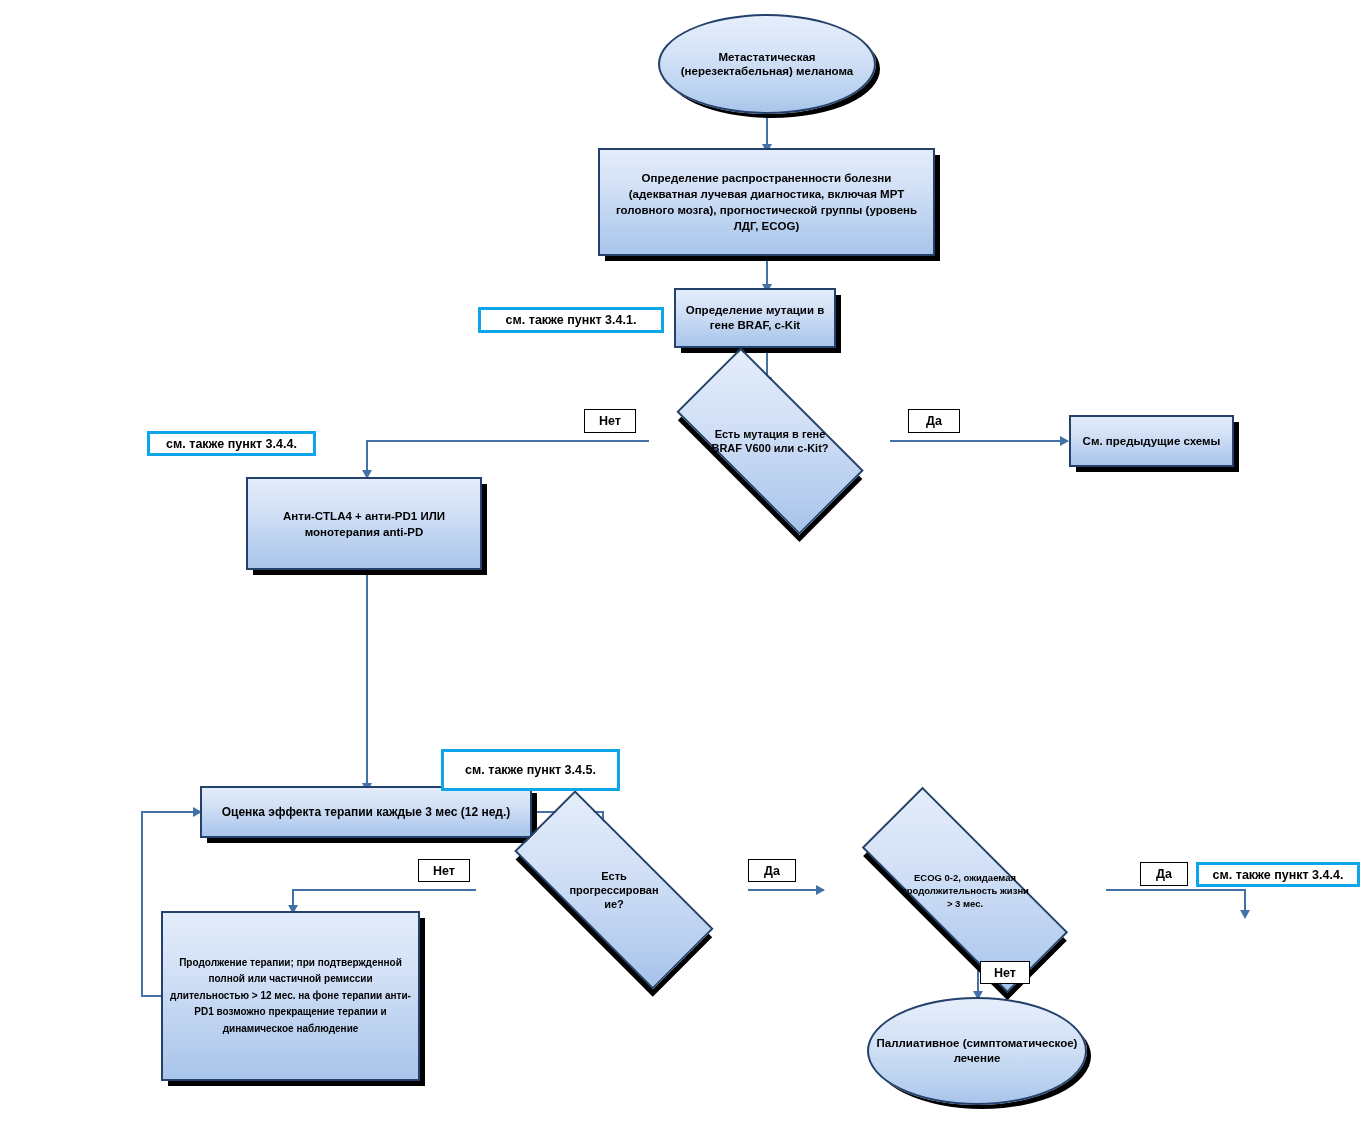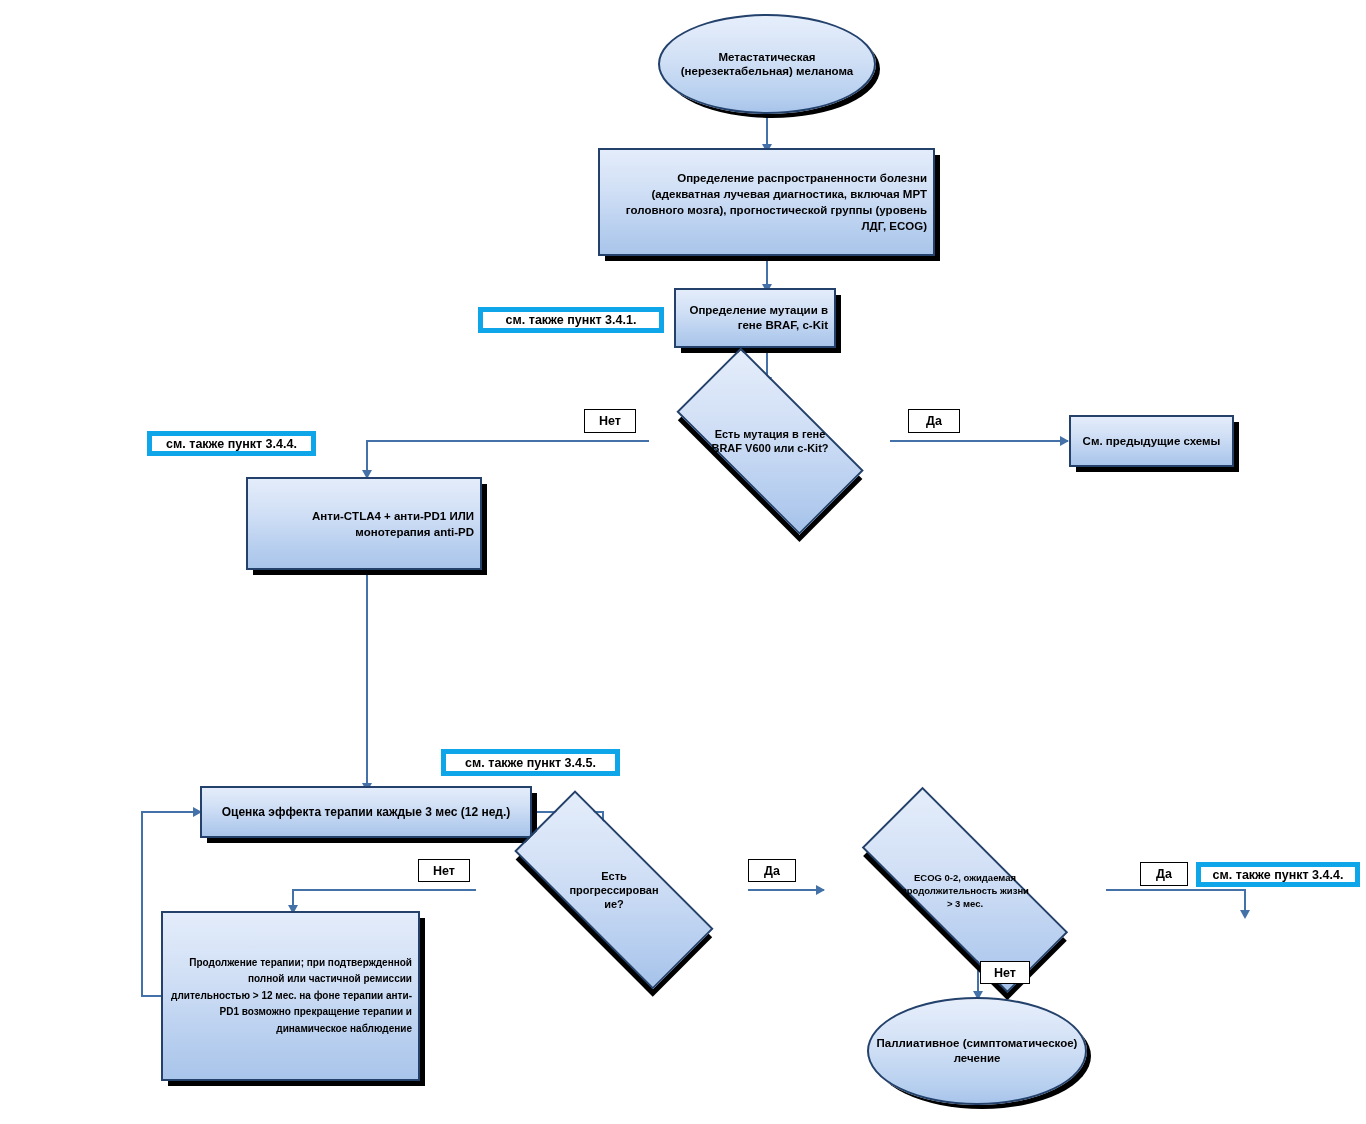--- a/index.html
+++ b/index.html
@@ -49,21 +49,20 @@
     color: #000000;
     font-weight: bold;
     z-index: 5;
   }
   .node .txt { position: relative; z-index: 3; padding: 0 6px; }
 
   .proc {
     border: 2px solid #23416b;
     background: linear-gradient(to bottom, #e3ecfa 0%, #d3e1f6 35%, #b5cdee 80%, #a9c5ea 100%);
     box-shadow: 6px 6px 0 -1px #000000;
-    text-align: right;
   }
 
   .ellipse {
     border: 2px solid #23416b;
     border-radius: 50%;
     background: linear-gradient(to bottom, #e6eefb 0%, #d4e2f6 40%, #b6cfef 85%, #a8c4ea 100%);
     box-shadow: 5px 5px 0 -1px #000000;
   }
 
   
@@ -96,21 +95,21 @@
     display: flex;
     align-items: center;
     justify-content: center;
     box-sizing: border-box;
     z-index: 20;
   }
 
   
   .note {
     position: absolute;
-    border: 5px solid #0ea5e9;
+    border: 3px solid #0ea5e9;
     background: #ffffff;
     color: #000000;
     font-size: 12.5px;
     font-weight: bold;
     display: flex;
     align-items: center;
     justify-content: center;
     box-sizing: border-box;
     z-index: 20;
   }
@@ -222,21 +221,21 @@
   </div>
 
   <div class="note" style="left:147px; top:431px; width:169px; height:25px;">
     <span>см. также пункт 3.4.4.</span>
   </div>
 
   <div class="node proc" style="left:246px; top:477px; width:236px; height:93px; font-size:11.5px; line-height:16px;">
     <span class="txt">Анти-CTLA4  +  анти-PD1 ИЛИ монотерапия anti-PD</span>
   </div>
 
-  <div class="note" style="left:441px; top:749px; width:179px; height:27px;">
+  <div class="note" style="left:441px; top:749px; width:179px; height:42px;">
     <span>см. также пункт 3.4.5.</span>
   </div>
 
   <div class="node proc" style="left:200px; top:786px; width:332px; height:52px; font-size:12px; line-height:16px;">
     <span class="txt">Оценка эффекта терапии каждые 3 мес (12 нед.)</span>
   </div>
 
   <div class="node diamond" style="left:478px; top:832px; width:272px; height:116px; font-size:11px; line-height:14px;">
     <span class="dshape"></span>
     <span class="txt" style="width:96px;">Есть прогрессирован ие?</span>

